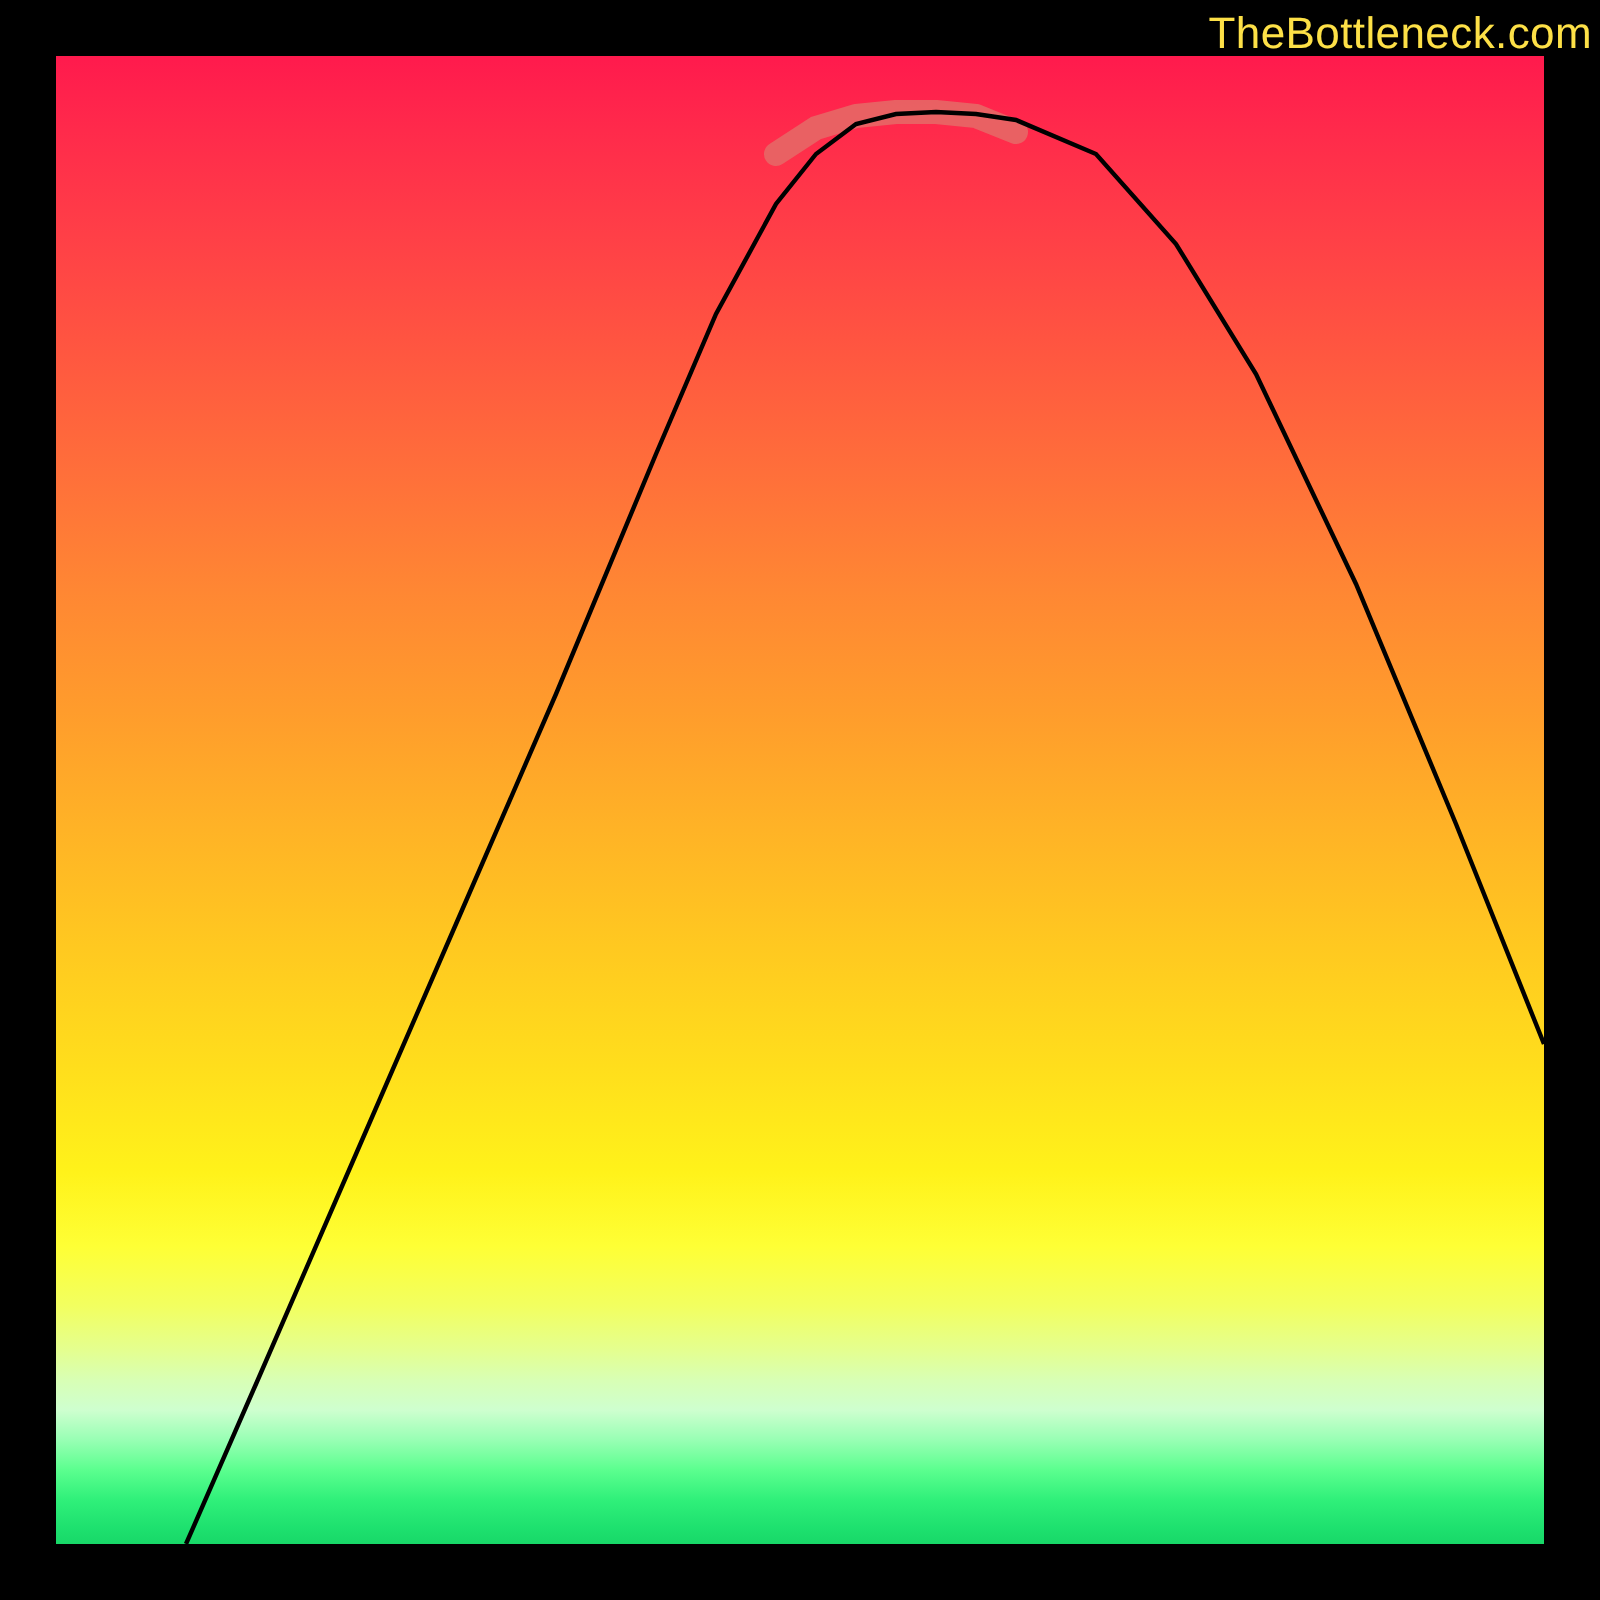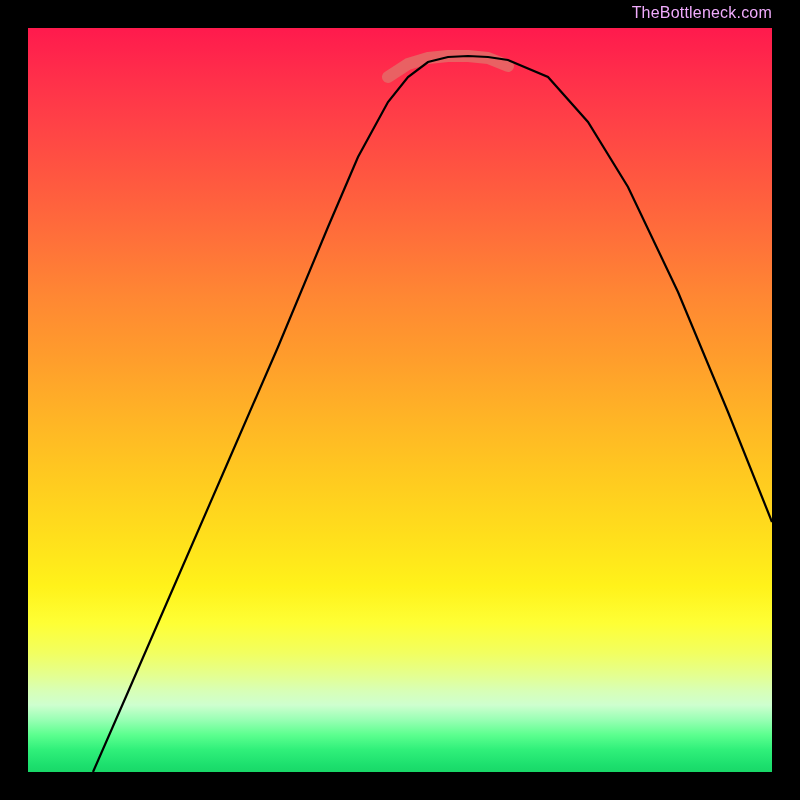--- a/index.html
+++ b/index.html
@@ -11,23 +11,23 @@
     width: 800px;
     height: 800px;
     background: #000;
     position: relative;
     overflow: hidden;
     font-family: Arial, Helvetica, sans-serif;
   }
   .watermark {
     position: absolute;
     top: 4px;
-    right: 28px;
-    color: #f0abfc;
-    font-size: 16px;
+    right: 4px;
+    color: #fde047;
+    font-size: 22px;
     font-weight: 500;
     z-index: 10;
     letter-spacing: 0.2px;
   }
   .frame {
     position: absolute;
     top: 28px;
     left: 28px;
     right: 28px;
     bottom: 28px;

